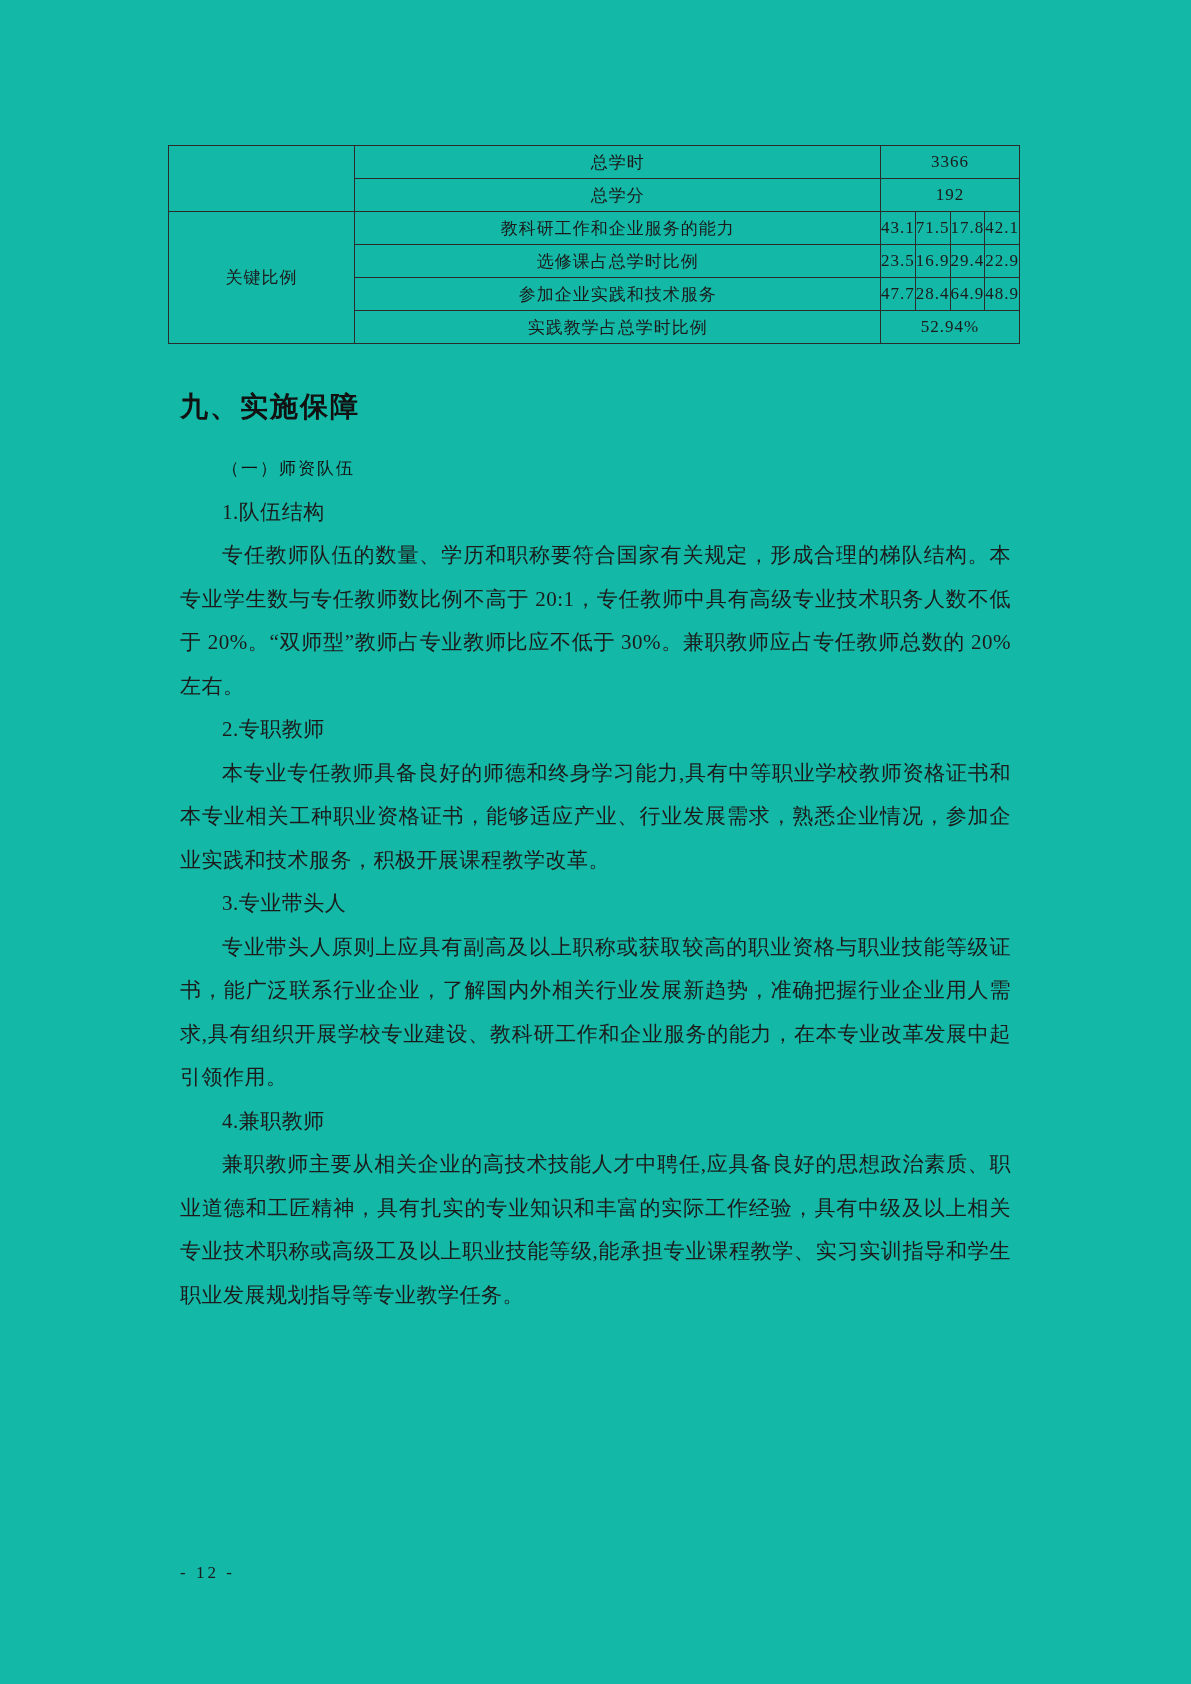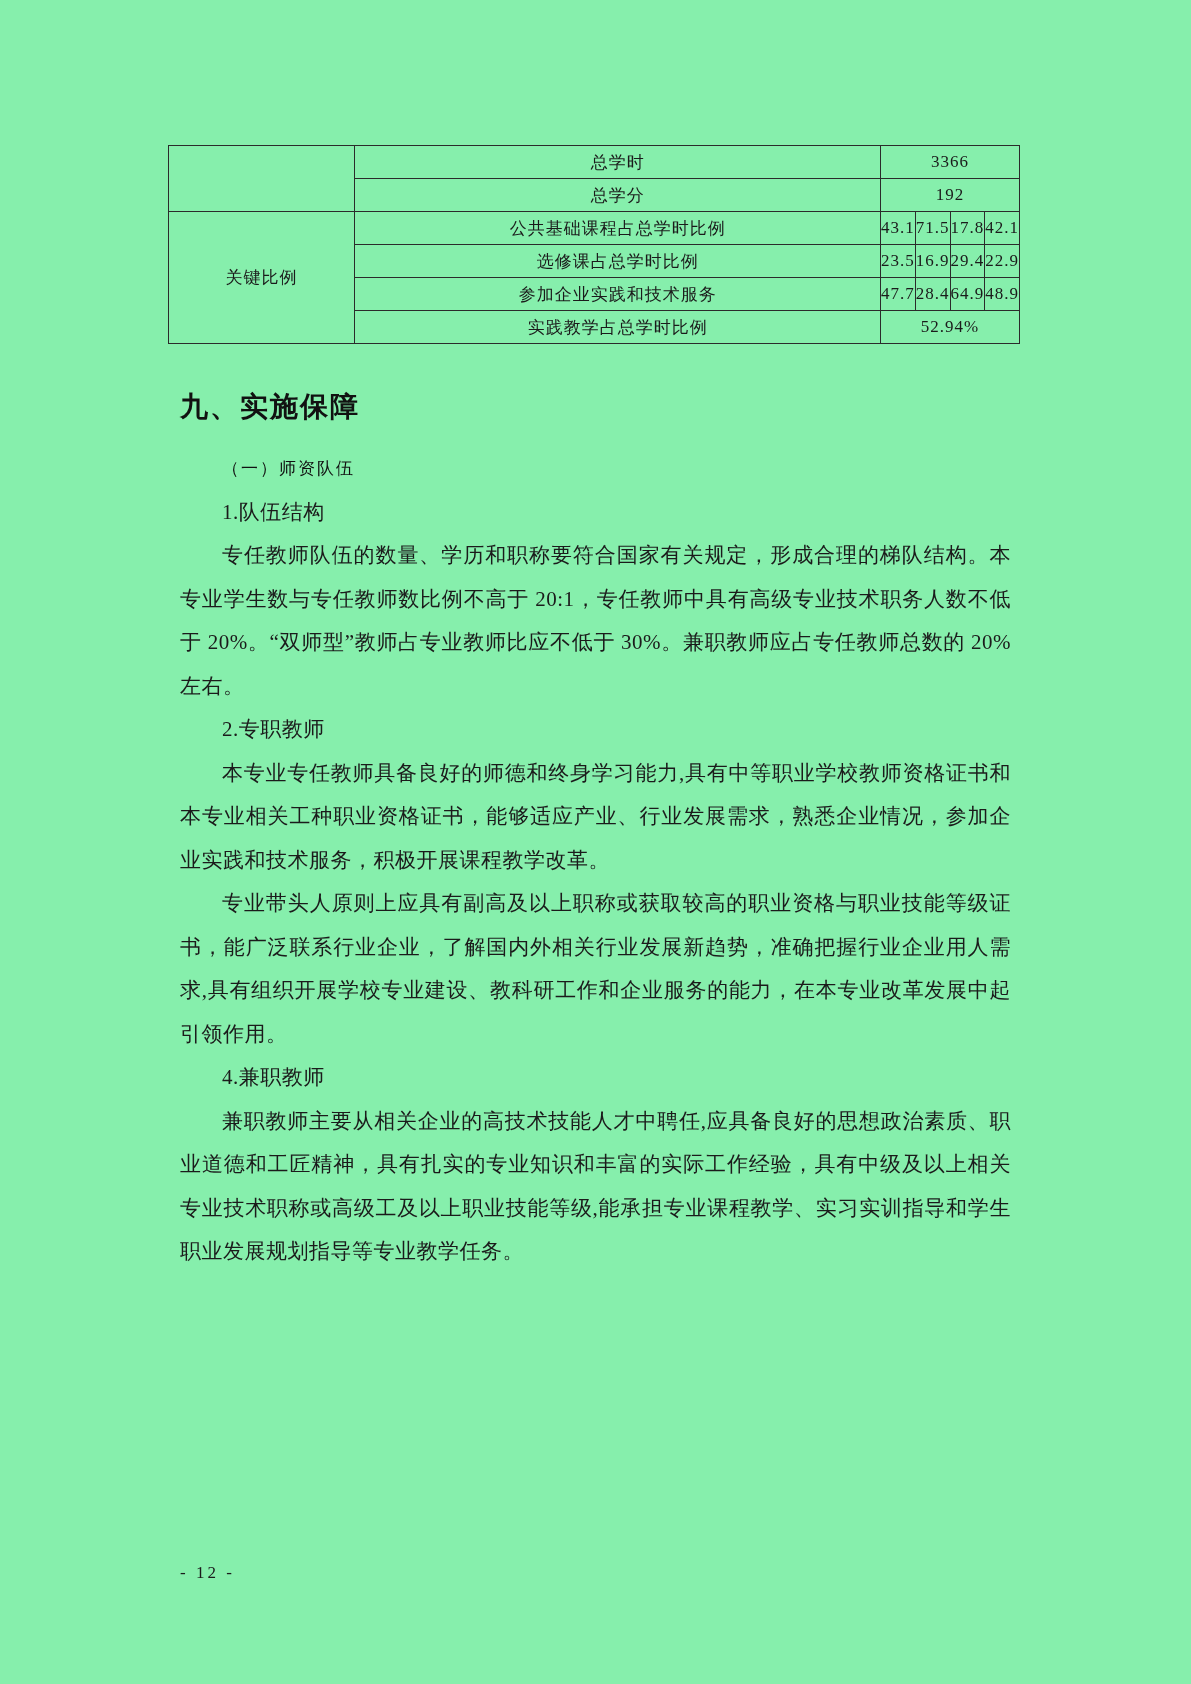--- a/index.html
+++ b/index.html
@@ -1,19 +1,19 @@
 <!DOCTYPE html>
 <html><head>
 <meta charset="utf-8">
 <style>
   html,body{margin:0;padding:0;background:#e8e8e8;}
   .page{
     position:relative;
     width:1191px;height:1684px;
-    background:#86efac;
+    background:#14b8a6;
     font-family:"Liberation Serif","DejaVu Serif",serif;
     color:#1b1b1b;
     overflow:hidden;
   }
   
   .ratio-table{
     position:absolute;left:168px;top:145px;
     border-collapse:collapse;
     table-layout:fixed;
     width:852px;
@@ -79,21 +79,21 @@
       <td class="col-key" rowspan="2"></td>
       <td class="col-label">总学时</td>
       <td class="col-v" colspan="4">3366</td>
     </tr>
     <tr>
       <td class="col-label">总学分</td>
       <td colspan="4">192</td>
     </tr>
     <tr>
       <td rowspan="4">关键比例</td>
-      <td>公共基础课程占总学时比例</td>
+      <td>教科研工作和企业服务的能力</td>
       <td class="col-v">43.14%</td>
       <td class="col-v">71.59%</td>
       <td class="col-v">17.85%</td>
       <td class="col-v">42.19%</td>
     </tr>
     <tr>
       <td>选修课占总学时比例</td>
       <td>23.53%</td>
       <td>16.92%</td>
       <td>29.41%</td>
@@ -114,20 +114,21 @@
     </table>
 
   <div class="h-main">九、实施保障</div>
 
   <div class="content">
     <p class="sub-title">（一）师资队伍</p>
     <p class="num-head">1.队伍结构</p>
     <p>专任教师队伍的数量、学历和职称要符合国家有关规定，形成合理的梯队结构。本专业学生数与专任教师数比例不高于 20:1，专任教师中具有高级专业技术职务人数不低于 20%。“双师型”教师占专业教师比应不低于 30%。兼职教师应占专任教师总数的 20%左右。</p>
     <p class="num-head">2.专职教师</p>
     <p>本专业专任教师具备良好的师德和终身学习能力,具有中等职业学校教师资格证书和本专业相关工种职业资格证书，能够适应产业、行业发展需求，熟悉企业情况，参加企业实践和技术服务，积极开展课程教学改革。</p>
+    <p class="num-head">3.专业带头人</p>
     <p>专业带头人原则上应具有副高及以上职称或获取较高的职业资格与职业技能等级证书，能广泛联系行业企业，了解国内外相关行业发展新趋势，准确把握行业企业用人需求,具有组织开展学校专业建设、教科研工作和企业服务的能力，在本专业改革发展中起引领作用。</p>
     <p class="num-head">4.兼职教师</p>
     <p>兼职教师主要从相关企业的高技术技能人才中聘任,应具备良好的思想政治素质、职业道德和工匠精神，具有扎实的专业知识和丰富的实际工作经验，具有中级及以上相关专业技术职称或高级工及以上职业技能等级,能承担专业课程教学、实习实训指导和学生职业发展规划指导等专业教学任务。</p>
   </div>
 
   <div class="page-num">- 12 -</div>
 
 </div>
 
 </body></html>

